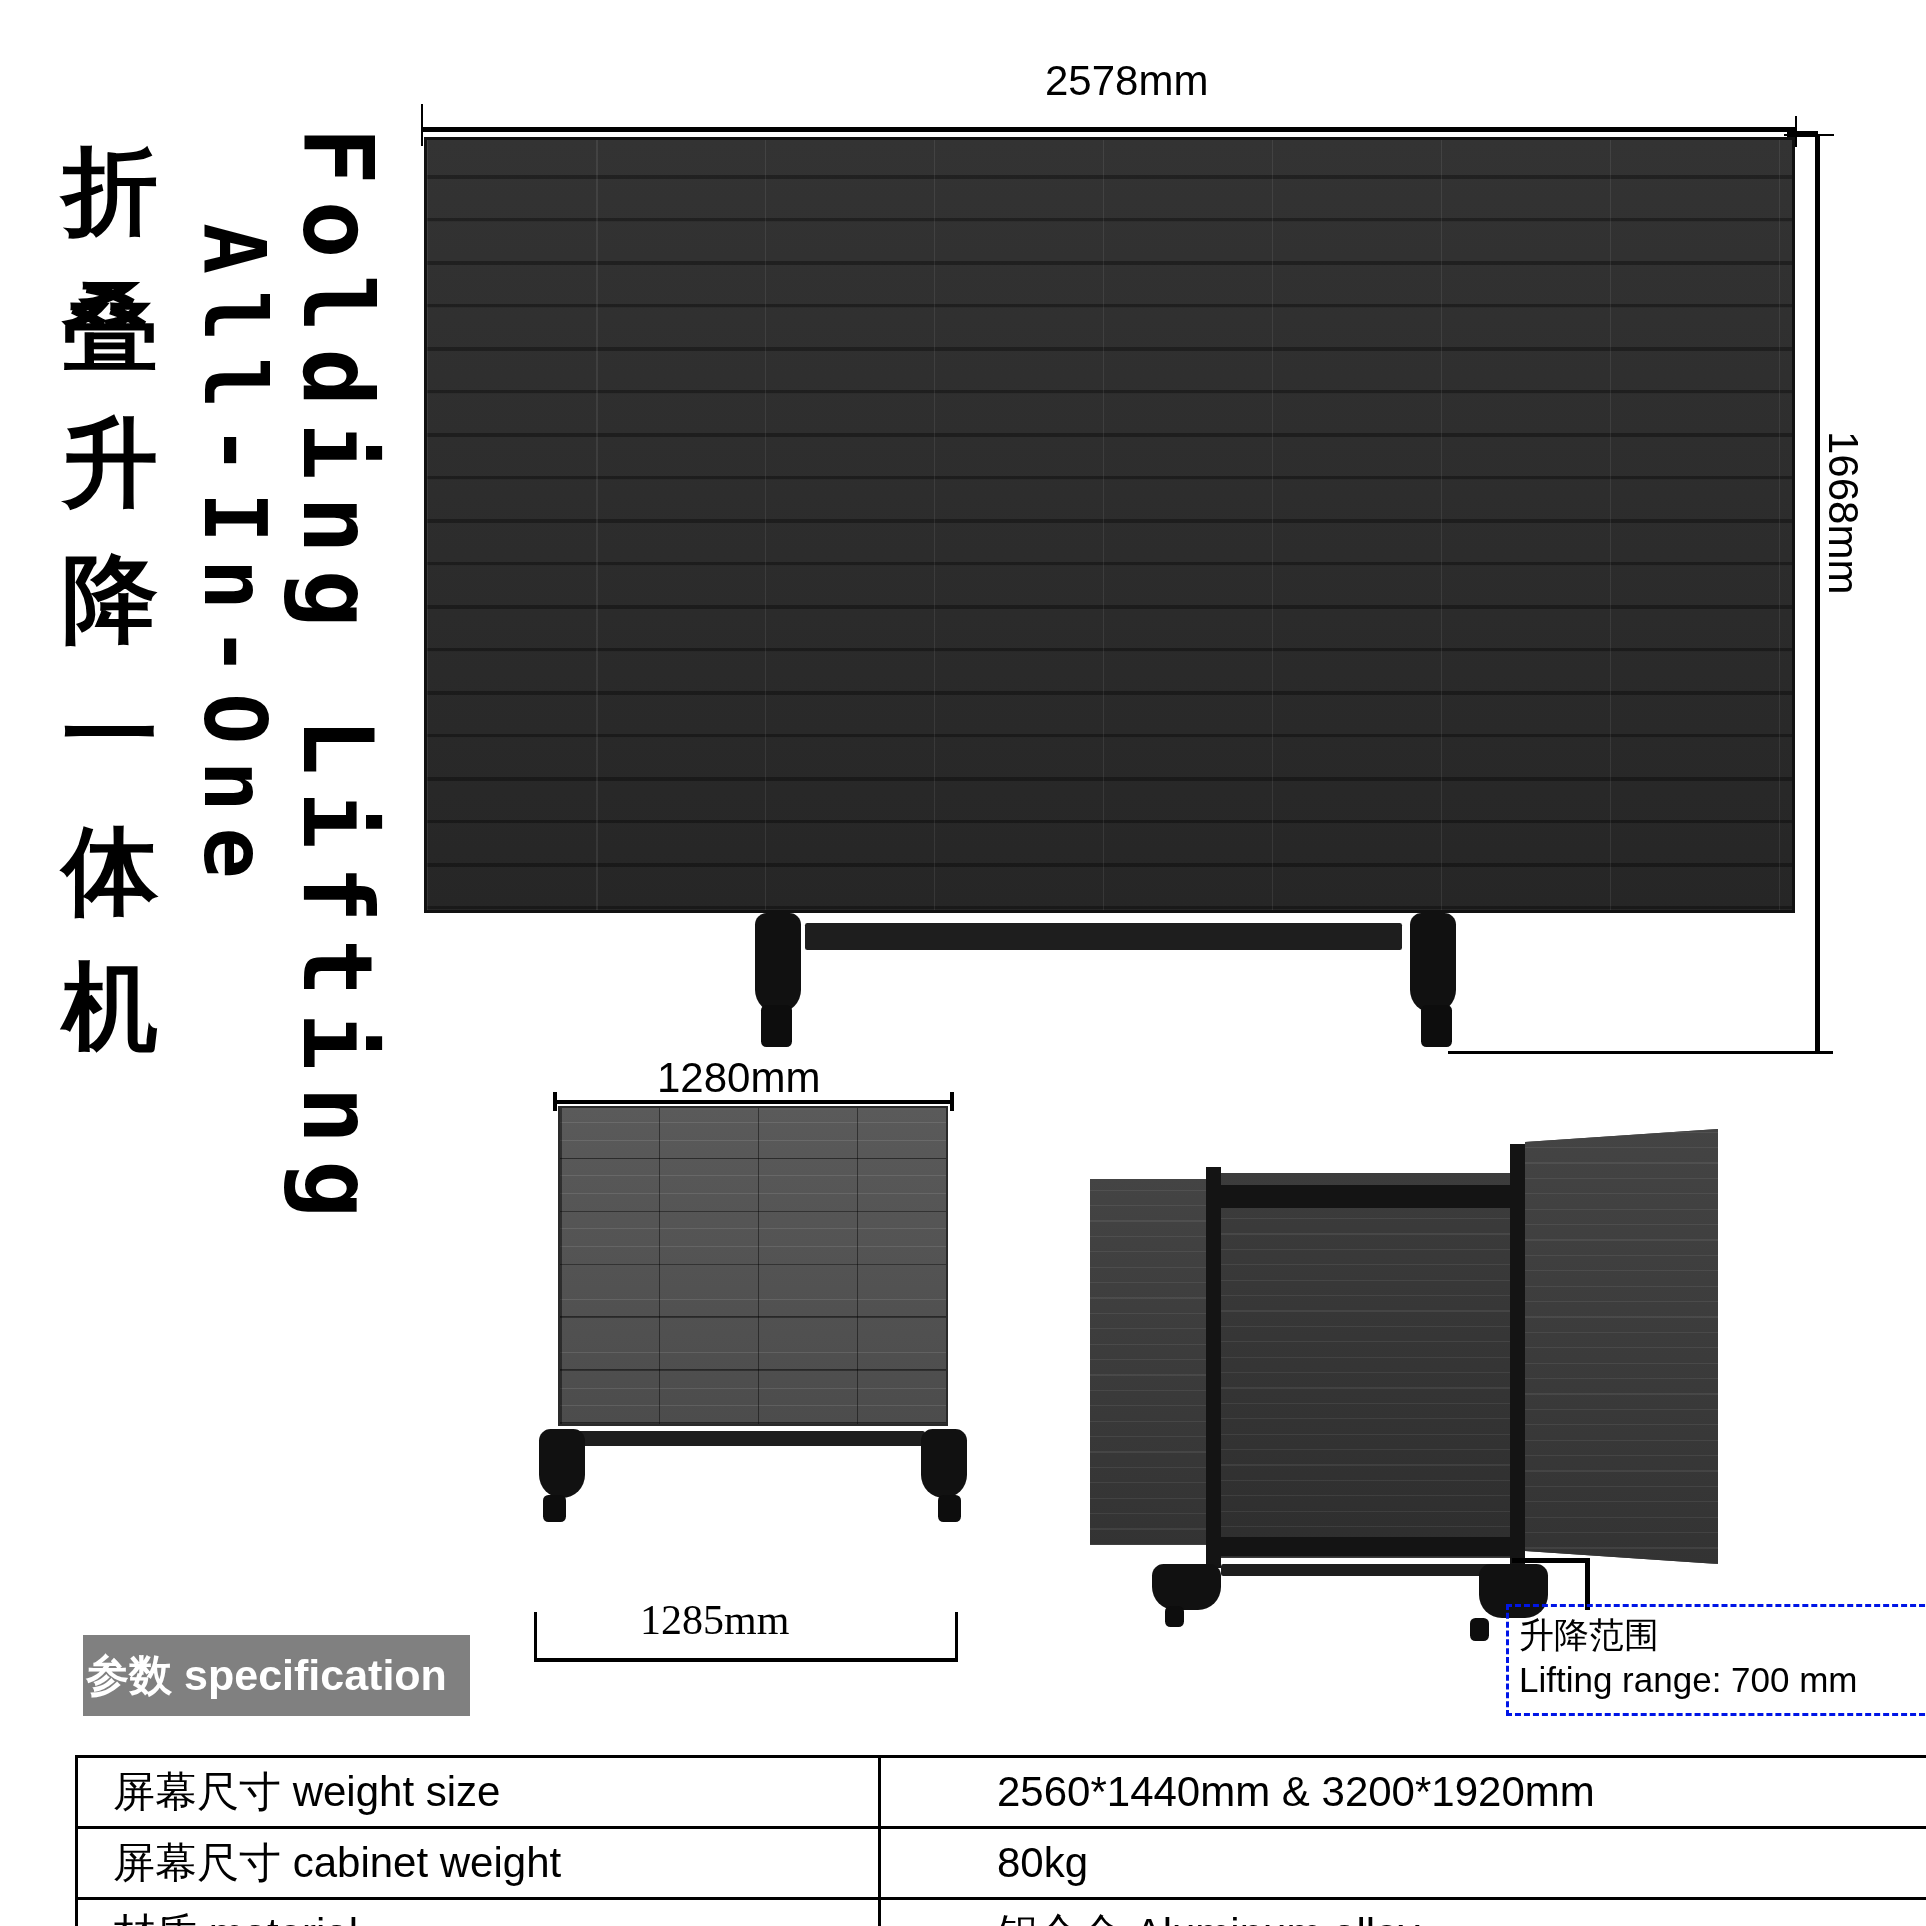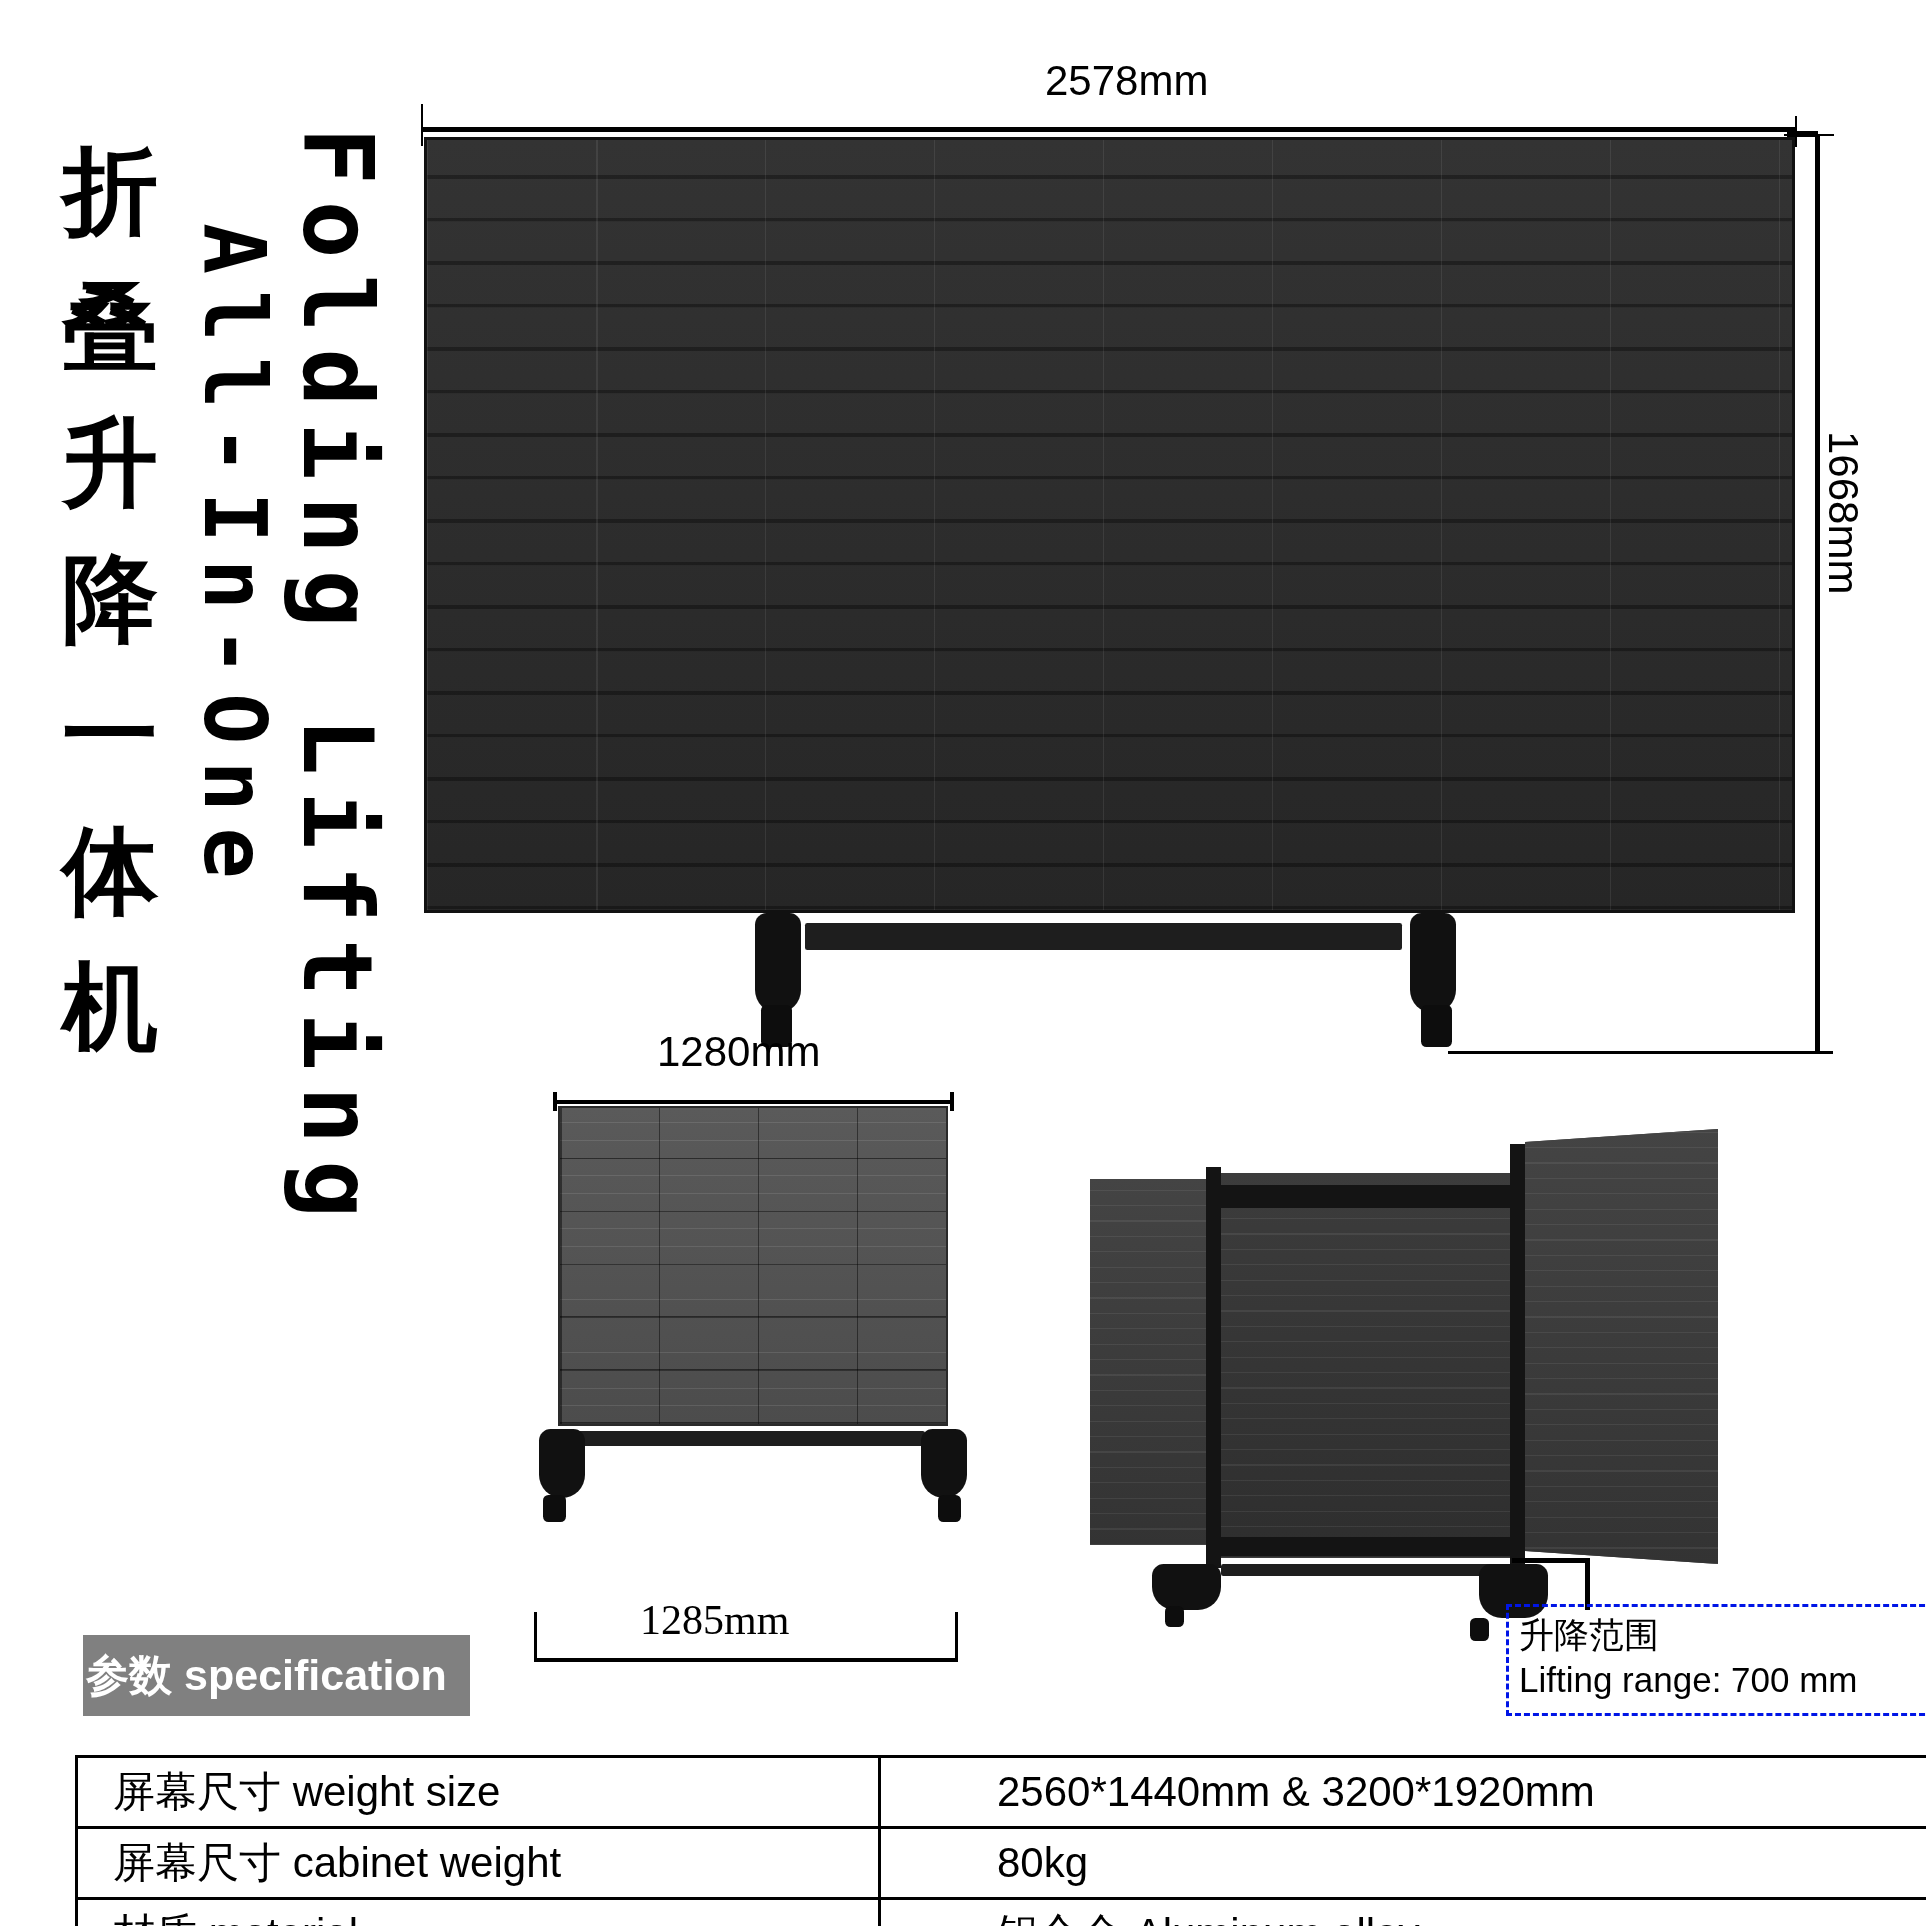--- a/index.html
+++ b/index.html
@@ -73,21 +73,21 @@
 <div class="abs leg" style="left:755px;top:913px;width:46px;height:100px;"></div>
 <div class="abs leg" style="left:1410px;top:913px;width:46px;height:100px;"></div>
 <div class="abs wheel" style="left:761px;top:1005px;width:31px;height:42px;"></div>
 <div class="abs wheel" style="left:1421px;top:1005px;width:31px;height:42px;"></div>
 
 <div class="line" style="left:1815px;top:136px;width:5.4px;height:917px;"></div>
 <div class="line" style="left:1784px;top:134px;width:50px;height:2.3px;"></div>
 <div class="line" style="left:1448px;top:1051px;width:385px;height:3.1px;"></div>
 <div class="abs dim-label" style="left:1864px;top:431px;transform-origin:left top;transform:rotate(90deg);">1668mm</div>
 
-<div class="abs dim-label" style="left:657px;top:1031px;">1280mm</div>
+<div class="abs dim-label" style="left:657px;top:1057px;">1280mm</div>
 <div class="line" style="left:555px;top:1100px;width:397px;height:3.9px;"></div>
 <div class="line" style="left:553px;top:1092px;width:3.9px;height:19px;"></div>
 <div class="line" style="left:950px;top:1092px;width:3.9px;height:19px;"></div>
 <div class="abs cabinet" style="left:558px;top:1106px;width:390px;height:320px;"></div>
 <div class="abs stand-bar" style="left:578px;top:1431px;width:347px;height:15.4px;"></div>
 <div class="abs leg" style="left:539px;top:1429px;width:46px;height:69px;"></div>
 <div class="abs leg" style="left:921px;top:1429px;width:46px;height:69px;"></div>
 <div class="abs wheel" style="left:543px;top:1495px;width:23px;height:27px;"></div>
 <div class="abs wheel" style="left:938px;top:1495px;width:23px;height:27px;"></div>
 <div class="abs dim-label" style="left:640px;top:1599px;font-family:Liberation Serif, serif;">1285mm</div>

